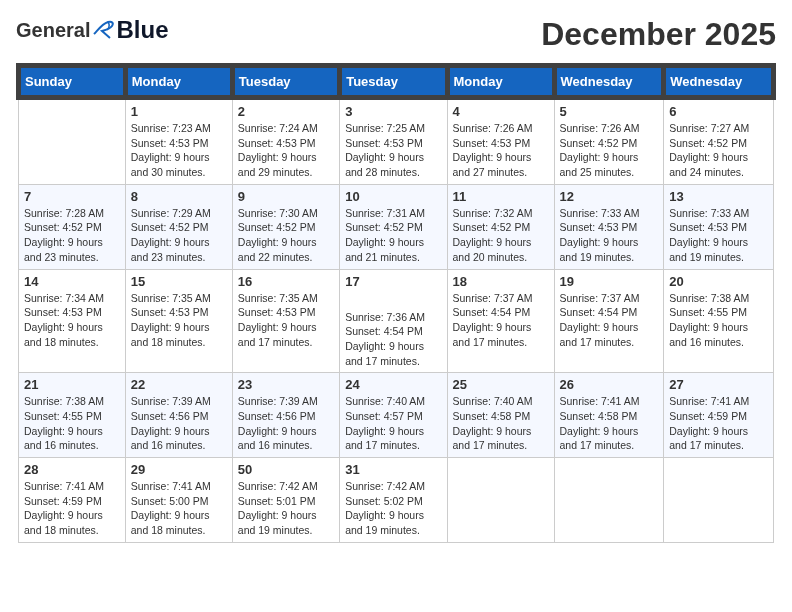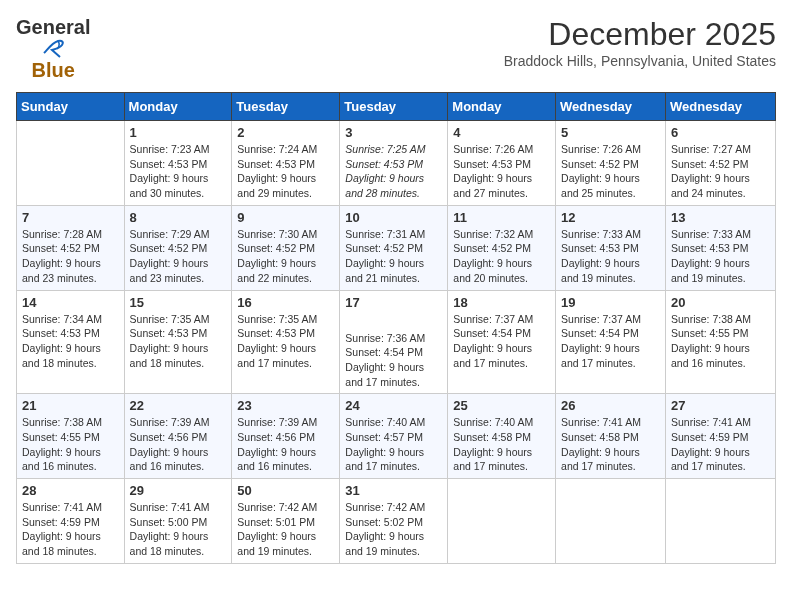--- a/index.html
+++ b/index.html
@@ -18,61 +18,60 @@
     }
     .logo {
       display: flex;
       flex-direction: column;
       align-items: flex-start;
     }
     .logo-text {
       display: flex;
       align-items: center;
       gap: 0;
-      flex-direction: column;
     }
     .logo-general {
       font-size: 20px;
       font-weight: bold;
       color: #333;
     }
     .logo-blue {
-      font-size: 20px;
+      font-size: 24px;
       font-weight: bold;
-      color: #a16207;
+      color: #0f172a;
     }
     .logo-bird {
       width: 24px;
       height: 20px;
       margin-left: 2px;
     }
     .title-section {
       text-align: right;
     }
     .month-title {
       font-size: 32px;
-      font-weight: normal;
+      font-weight: bold;
       color: #333;
     }
     .location {
       font-size: 14px;
       color: #555;
     }
     .calendar {
       width: 100%;
       border-collapse: collapse;
       border: 1px solid #ccc;
     }
     .calendar th {
       background-color: #1565c0;
       color: #fff;
       padding: 6px 4px;
       font-size: 13px;
       text-align: left;
-      border: 1px solid #404040;
+      border: 5px solid #404040;
     }
     .calendar td {
       vertical-align: top;
       padding: 4px 5px;
       border: 1px solid #ccc;
       width: 113px;
       min-height: 80px;
       background: #fff;
     }
     .calendar tr:nth-child(even) td {
@@ -103,21 +102,20 @@
       <span class="logo-general">General</span>
       <svg class="logo-bird" viewBox="0 0 24 20" fill="none">
         <path d="M2 14 C6 10 10 4 16 2 C20 1 22 3 20 6 C18 9 14 10 10 11 L18 18" stroke="#1565c0" stroke-width="2" fill="none"></path>
         <path d="M16 2 C18 5 17 8 15 10" stroke="#1565c0" stroke-width="1.5" fill="none"></path>
       </svg>
       <span class="logo-blue">Blue</span>
     </div>
   </div>
   <div class="title-section">
     <div class="month-title">December 2025</div>
-    <div class="location">Braddock Hills, Pennsylvania, United States</div>
   </div>
 </div>
 
 <table class="calendar">
   <thead>
     <tr>
     <th>Sunday</th>
         <th>Monday</th>
         <th>Tuesday</th>
         <th>Tuesday</th>
@@ -138,21 +136,21 @@
         </td>
         <td>
           <span class="day-number">2</span>
           <div class="day-info" style="white-space: pre-line;">Sunrise: 7:24 AM
 Sunset: 4:53 PM
 Daylight: 9 hours
 and 29 minutes.</div>
         </td>
         <td>
           <span class="day-number">3</span>
-          <div class="day-info" style="white-space: pre-line; font-style: italic;">Sunrise: 7:25 AM
+          <div class="day-info" style="white-space: pre-line;">Sunrise: 7:25 AM
 Sunset: 4:53 PM
 Daylight: 9 hours
 and 28 minutes.</div>
         </td>
         <td>
           <span class="day-number">4</span>
           <div class="day-info" style="white-space: pre-line;">Sunrise: 7:26 AM
 Sunset: 4:53 PM
 Daylight: 9 hours
 and 27 minutes.</div>

